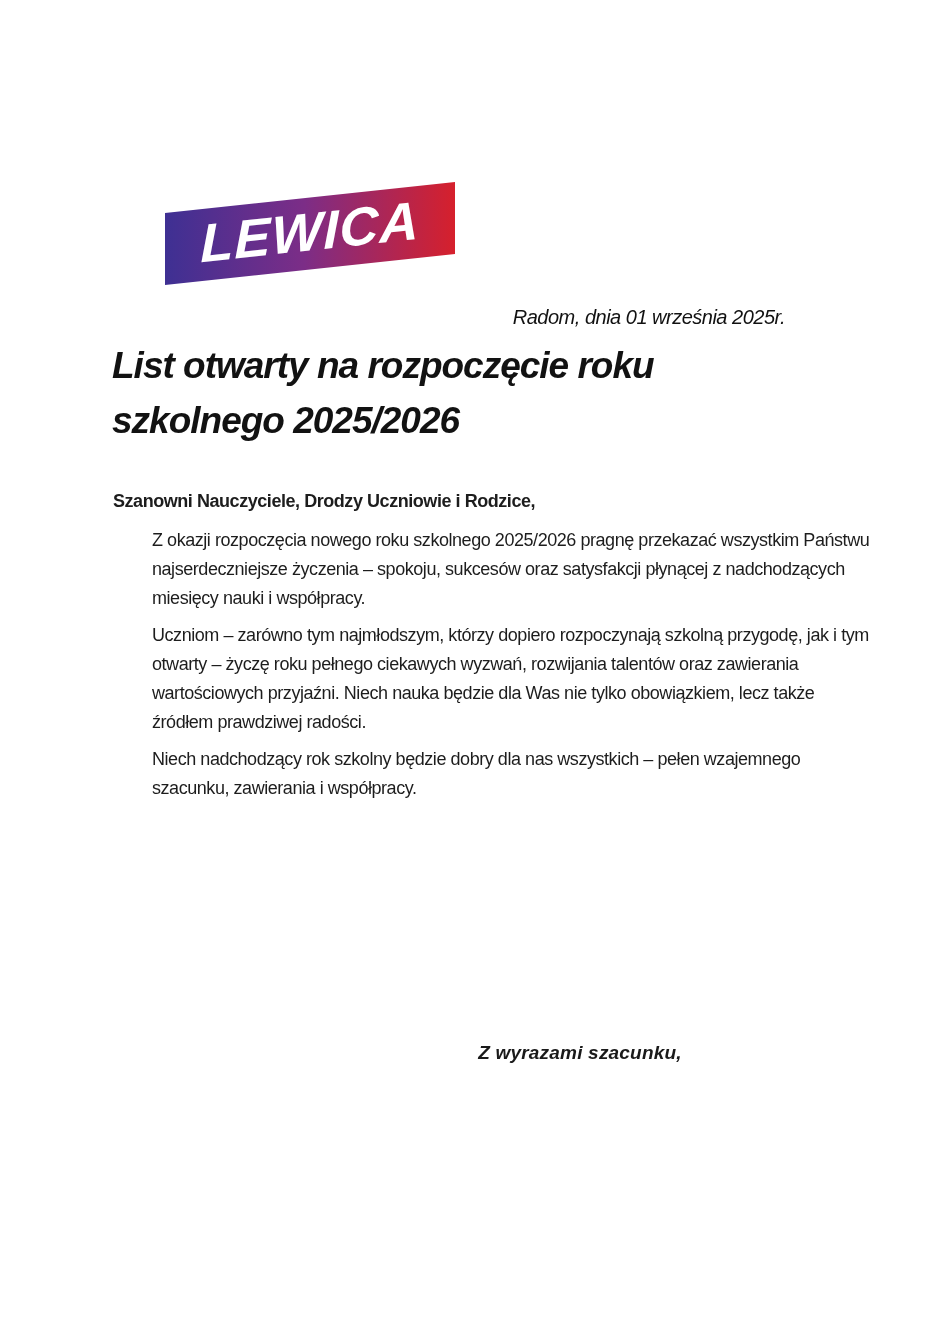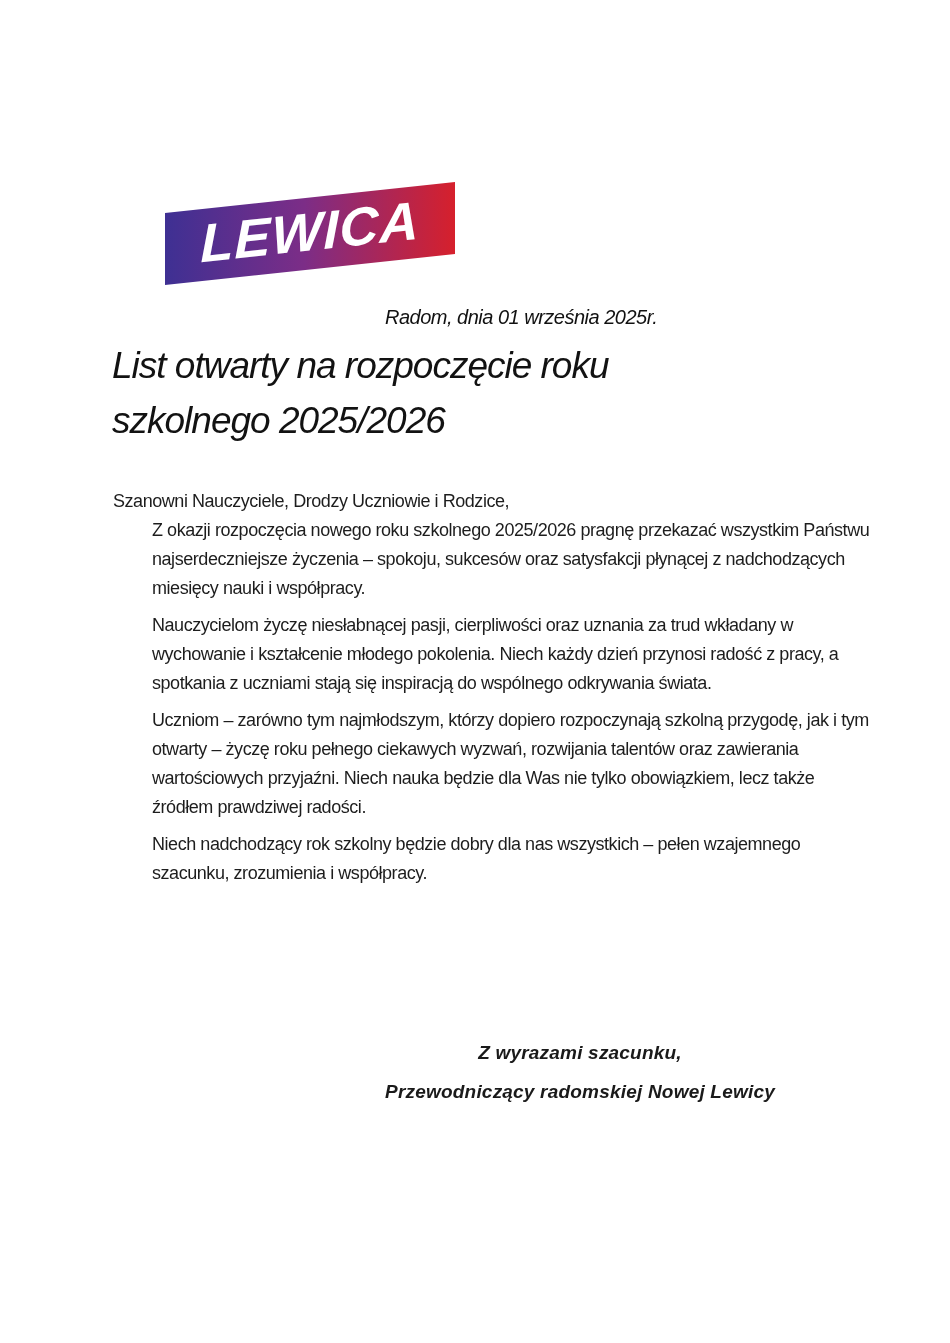--- a/index.html
+++ b/index.html
@@ -35,54 +35,54 @@
     letter-spacing: 1px;
     line-height: 1;
     padding-bottom: 4px;
   }
 
   .date-line {
     position: absolute;
     top: 306px;
     left: 385px;
     width: 400px;
-    text-align: left;
+    text-align: right;
     font-style: italic;
     font-size: 20px;
     letter-spacing: -0.5px;
     color: #111111;
   }
 
   .page-title {
     position: absolute;
     left: 112px;
     top: 338px;
     width: 760px;
     font-style: italic;
-    font-weight: 400;
+    font-weight: 700;
     font-size: 37px;
     line-height: 55px;
     letter-spacing: -1px;
     color: #121212;
     white-space: pre-line;
   }
 
   .letter-body {
     position: absolute;
     left: 113px;
     top: 487px;
     width: 812px;
     font-size: 18px;
     line-height: 29px;
     letter-spacing: -0.45px;
     color: #1d1d1d;
   }
   .salutation {
-    font-weight: normal;
-    margin-bottom: 0;
+    font-weight: bold;
+    margin-bottom: 10px;
   }
   .para {
     margin-bottom: 8px;
     white-space: pre-line;
     margin-left: 39px;
   }
 
   .signature-block {
     position: absolute;
     left: 250px;
@@ -110,27 +110,23 @@
 <div class="date-line">Radom, dnia 01 września 2025r.</div>
 
 <h1 class="page-title">List otwarty na rozpoczęcie roku
 szkolnego 2025/2026</h1>
 
 <div class="letter-body">
   <p class="salutation">Szanowni Nauczyciele, Drodzy Uczniowie i Rodzice,</p>
   <p class="para">Z okazji rozpoczęcia nowego roku szkolnego 2025/2026 pragnę przekazać wszystkim Państwu
 najserdeczniejsze życzenia – spokoju, sukcesów oraz satysfakcji płynącej z nadchodzących
 miesięcy nauki i współpracy.</p>
-  <p class="para">Nauczycielom życzę niesłabnącej pasji, cierpliwości oraz uznania za trud wkładany w
-wychowanie i kształcenie młodego pokolenia. Niech każdy dzień przynosi radość z pracy, a
-spotkania z uczniami stają się inspiracją do wspólnego odkrywania świata.</p>
   <p class="para">Uczniom – zarówno tym najmłodszym, którzy dopiero rozpoczynają szkolną przygodę, jak i tym
 otwarty – życzę roku pełnego ciekawych wyzwań, rozwijania talentów oraz zawierania
 wartościowych przyjaźni. Niech nauka będzie dla Was nie tylko obowiązkiem, lecz także
 źródłem prawdziwej radości.</p>
   <p class="para">Niech nadchodzący rok szkolny będzie dobry dla nas wszystkich – pełen wzajemnego
-szacunku, zrozumienia i współpracy.</p>
+szacunku, zawierania i współpracy.</p>
 </div>
 
 <div class="signature-block">
   <div class="sig-line">Z wyrazami szacunku,</div>
-  <div class="sig-line">Przewodniczący radomskiej Nowej Lewicy</div>
 </div>
 
 </body></html>

